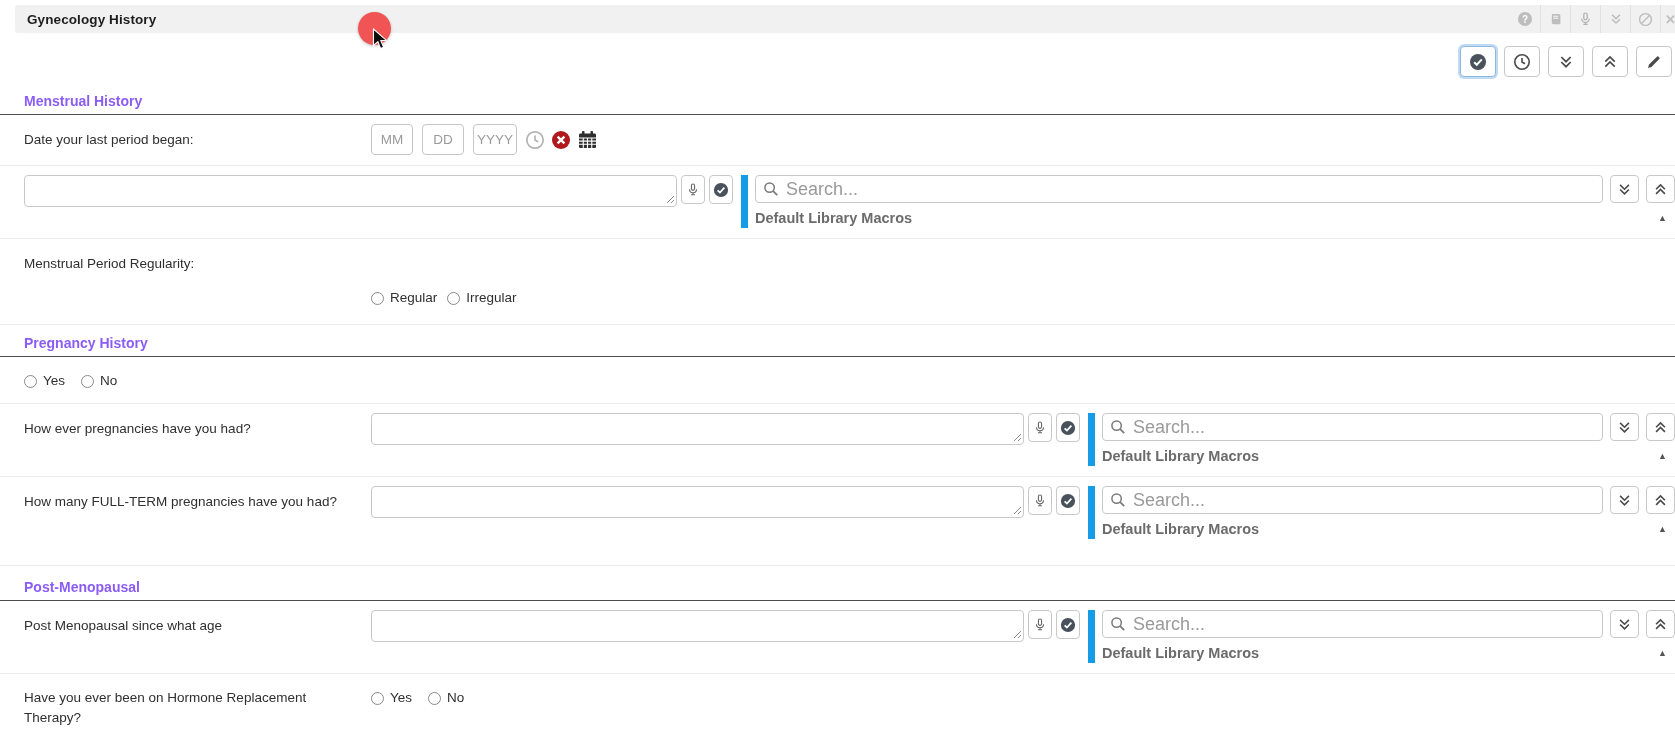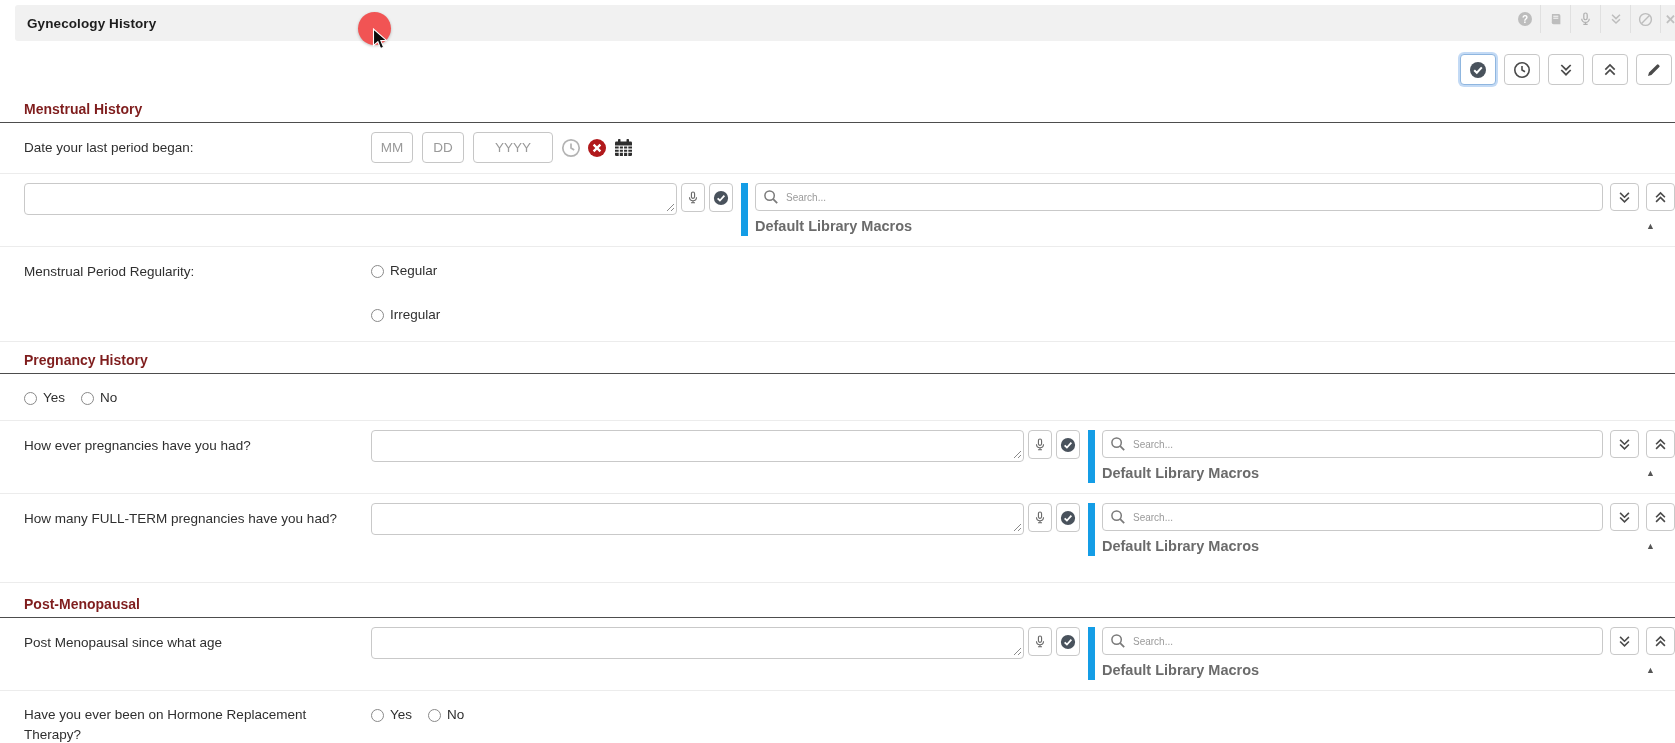--- a/index.html
+++ b/index.html
@@ -11,21 +11,21 @@
     overflow:hidden;
     position:relative;
   }
   .page { width:1675px; height:743px; overflow:hidden; position:relative; }
 
   
   .titlebar-wrap { padding-top:5px; }
   .titlebar {
     margin-left:15px;
     background:#f1f1f1;
-    height:36px;
+    height:28px;
     border-radius:3px 0 0 3px;
     display:flex; align-items:center;
     position:relative;
   }
   .titlebar h1 {
     font-size:13.5px; font-weight:bold; color:#1d1d1d;
     padding-left:12px; letter-spacing:.1px;
   }
   .tb-icons {
     position:absolute; right:-5px; top:0; height:28px;
@@ -62,21 +62,21 @@
     background:#fff; border:1px solid #c8c8c8; border-radius:4px;
     display:flex; align-items:center; justify-content:center;
     cursor:pointer;
   }
   .tool-btn.focused { box-shadow:0 0 0 2px rgba(82,148,226,.35); border-color:#8fb6df; }
 
   
   .content { }
   .section-title {
     margin:13px 0 0; padding:3px 24px 5px;
-    font-size:14px; font-weight:bold; color:#7f1d1d;
+    font-size:14px; font-weight:bold; color:#8b5cf6;
     border-bottom:1px solid #4d4d4d;
   }
   .section-title.pm { margin-top:10px; }
   .q-row {
     display:flex; align-items:flex-start;
     padding:9px 0 10px 24px;
     border-bottom:1px solid #ececec;
   }
   .q-label {
     width:347px; flex:none;
@@ -86,21 +86,21 @@
   .q-label.narrow .wrapbox { display:block; max-width:295px; }
   .q-field { flex:1; display:flex; align-items:flex-start; }
 
   
   .date-input {
     height:31px; border:1px solid #c6c6c6; border-radius:4px;
     text-align:center; font-size:13.5px; color:#6d28d9;
     font-family:"Liberation Sans", sans-serif;
   }
   .date-input::placeholder { color:#9a9a9a; }
-  .w-mm { width:42px; } .w-dd { width:42px; margin-left:9px; } .w-yyyy { width:80px; margin-left:9px; }
+  .w-mm { width:42px; } .w-dd { width:42px; margin-left:9px; } .w-yyyy { width:44px; margin-left:9px; }
   .date-icons { display:flex; align-items:center; gap:6px; margin-left:8px; height:31px; }
 
   
   .ta-wrap { position:relative; width:653px; flex:none; }
   .answer-ta {
     width:653px; height:32px; resize:none;
     border:1px solid #c9c9c9; border-radius:4px;
     font-family:"Liberation Sans", sans-serif; font-size:13.5px; padding:4px 6px;
     display:block; outline:none;
   }
@@ -113,41 +113,41 @@
   .macro-panel {
     margin-left:8px; flex:1;
     border-left:7px solid #149de6; padding-left:7px;
   }
   .macro-top { display:flex; gap:7px; }
   .search-wrap { position:relative; flex:1; }
   .search-wrap svg { position:absolute; left:8px; top:6px; }
   .macro-search {
     width:100%; height:28px;
     border:1px solid #c9c9c9; border-radius:4px;
-    padding:0 6px 0 30px; font-size:10px; color:#333; outline:none;
+    padding:0 6px 0 30px; font-size:18px; color:#333; outline:none;
     font-family:"Liberation Sans", sans-serif;
   }
   .macro-search::placeholder { color:#9a9a9a; }
   .sq-btn {
     width:29px; height:28px; flex:none;
     background:#fff; border:1px solid #c9c9c9; border-radius:4px;
     display:flex; align-items:center; justify-content:center; cursor:pointer; padding:0;
   }
   .macro-label-row {
     margin-top:5px; display:flex; align-items:center; justify-content:space-between;
-    height:20px; padding-right:20px;
+    height:20px; padding-right:8px;
   }
   .macro-title { font-size:14.5px; font-weight:bold; color:#6b6b6b; }
   .tri { font-size:9px; color:#555; cursor:pointer; line-height:9px; }
 
   .row-fullterm { padding-bottom:26px; }
 
   
   .radio-group-h { display:flex; gap:16px; padding-top:5px; }
-  .radio-group-v { display:flex; flex-direction:column; gap:24px; padding-top:5px; }
+  .radio-group-v { display:flex; gap:10px; padding-top:5px;margin-top:35px; }
   .radio-opt { display:flex; align-items:center; gap:6px; font-size:13.5px; color:#2f2f2f; line-height:20px; cursor:default; }
   .radio {
     width:13px; height:13px; border-radius:50%;
     border:1px solid #8a8a8a; background:#fff; flex:none; cursor:pointer;
   }
   .flags-row {
     display:flex; align-items:center;
     padding:12px 0 0 30px; border-top:1px solid #ececec; margin-top:0;
     font-size:13.5px; color:#222; height:30px;
   }

